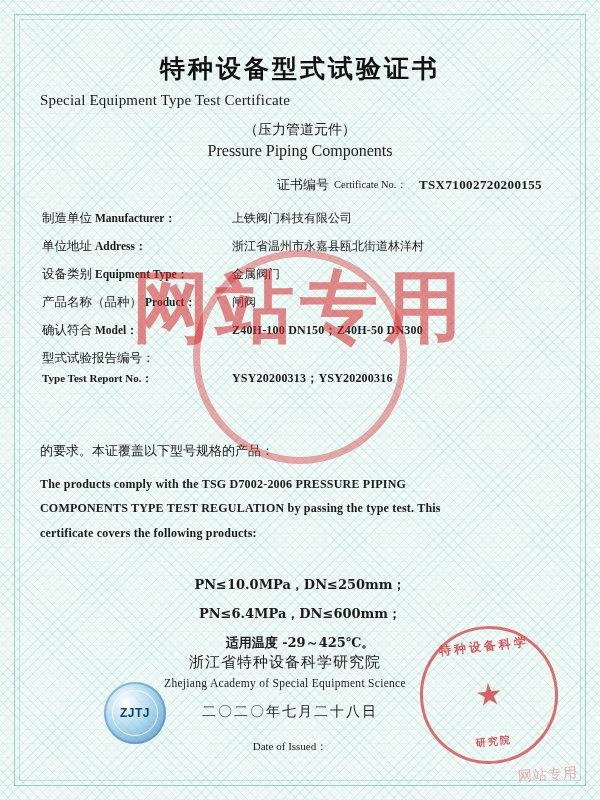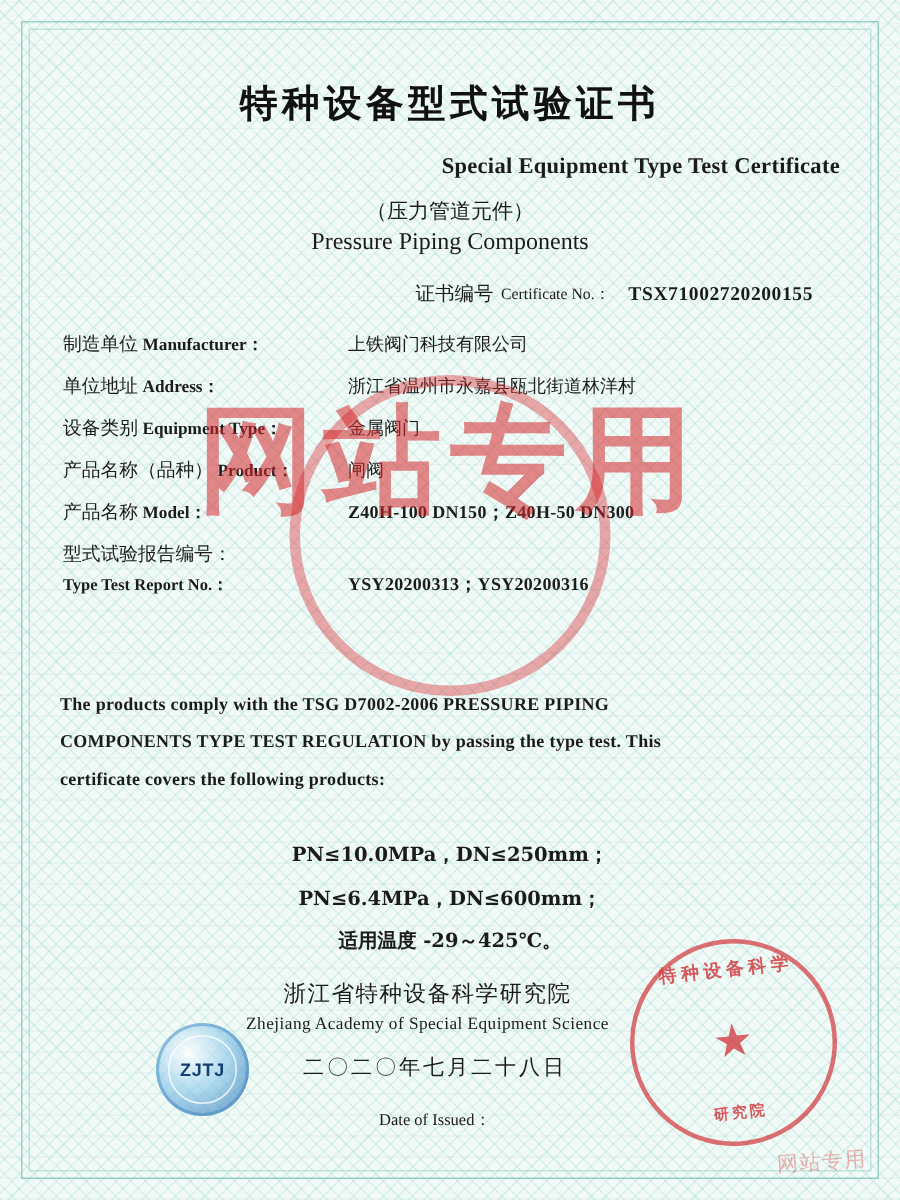--- a/index.html
+++ b/index.html
@@ -47,24 +47,24 @@
   .title-cn {
     text-align: center;
     font-size: 25px;
     font-weight: bold;
     letter-spacing: 3px;
     margin-top: 52px;
     font-family: "DejaVu Serif", serif;
     color: #111;
   }
   .title-en {
-    text-align: right;
+    text-align: left;
     font-size: 15px;
-    font-weight: bold;
-    margin-top: 18px;
+    font-weight: normal;
+    margin-top: 7px;
     letter-spacing: 0.2px;
   }
   .subtitle-cn {
     text-align: center;
     font-size: 14px;
     margin-top: 12px;
     font-family: "DejaVu Serif", serif;
   }
   .subtitle-en {
     text-align: center;
@@ -316,37 +316,38 @@
 
       <div class="field-row">
         <div class="field-label">
           <span class="cn">产品名称（品种）</span><span class="en">Product：</span>
         </div>
         <div class="field-value">闸阀</div>
       </div>
 
       <div class="field-row">
         <div class="field-label">
-          <span class="cn">产品名称</span><span class="en">Model：</span>
+          <span class="cn">确认符合</span><span class="en">Model：</span>
         </div>
         <div class="field-value bold">Z40H-100 DN150；Z40H-50 DN300</div>
       </div>
 
       <div class="field-row two-line">
         <div class="l1">型式试验报告编号：</div>
         <div class="l2">
           <span class="lab">Type Test Report No.：</span>
           <span class="val">YSY20200313；YSY20200316</span>
         </div>
       </div>
 
     </div>
 
     <div class="para-cn">
       <span class="indent"></span><br>
+      <span>的要求。本证覆盖以下型号规格的产品：</span>
     </div>
 
     <div class="para-en">
       <span class="l">The products comply with the TSG D7002-2006 PRESSURE PIPING</span>
       <span class="l">COMPONENTS TYPE TEST REGULATION by passing the type test. This</span>
       <span class="l">certificate covers the following products:</span>
     </div>
 
     <div class="specs">
       <div>PN≤10.0MPa，DN≤250mm；</div>

